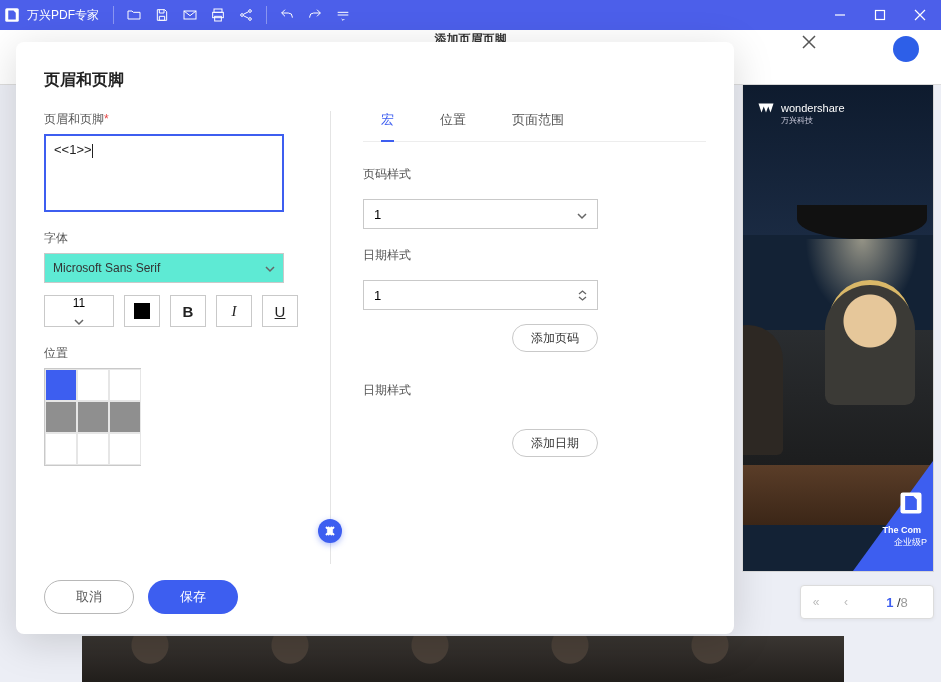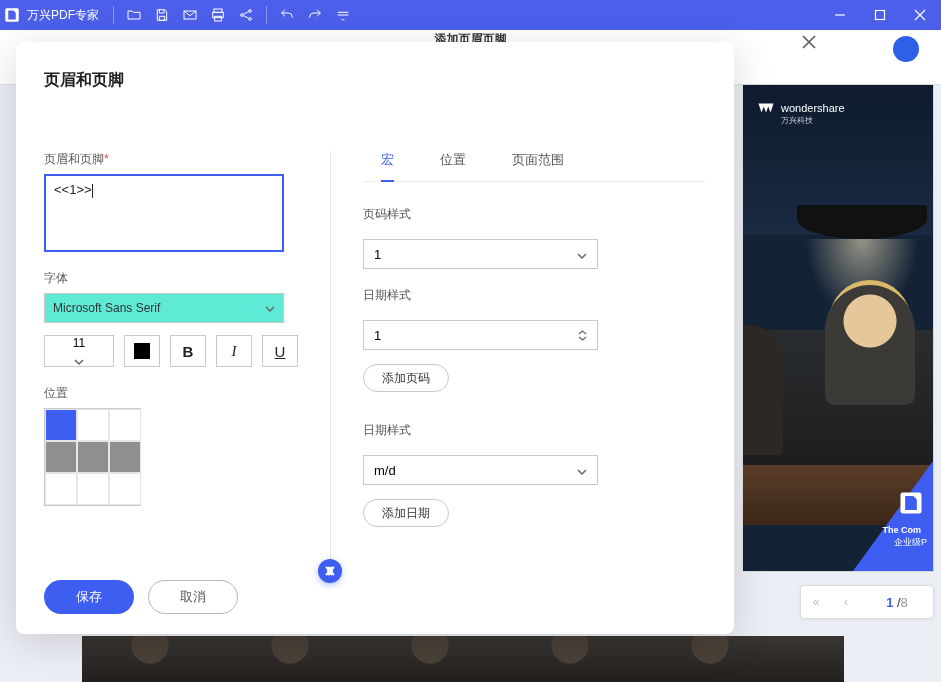--- a/index.html
+++ b/index.html
@@ -21,21 +21,21 @@
   .ribbon-bg { position:absolute; top:30px; left:0; right:0; height:55px; background:#fff; border-bottom:1px solid #ddd; }
   .ribbon-label-bar { position:absolute; top:30px; left:0; right:0; height:18px; background:#fff; display:flex; justify-content:center; align-items:center; }
   .ribbon-label { font-size:12px; font-weight:bold; color:#333; }
   .ribbon-close { position:absolute; top:32px; right:122px; width:20px; height:20px; display:flex; align-items:center; justify-content:center; cursor:pointer; }
   .ribbon-close svg { width:14px; height:14px; stroke:#555; stroke-width:1.5; fill:none; }
   .user-badge { position:absolute; top:36px; right:22px; width:26px; height:26px; border-radius:50%; background:#2d5fe8; }
 
   
   .dialog { position:absolute; top:42px; left:16px; width:718px; height:592px; background:#fff; border-radius:8px; box-shadow:0 8px 40px rgba(0,0,0,0.15); padding:28px 28px 20px 28px; display:flex; flex-direction:column; }
   .dialog-title { font-size:16px; font-weight:600; color:#222; margin-bottom:20px; }
-  .dialog-body { flex:1; display:flex; position:relative;margin-top:40px; }
+  .dialog-body { flex:1; display:flex; position:relative; }
 
   
   .panel-left { width:280px; padding-right:24px; }
   .fld-label { font-size:12px; color:#555; margin-bottom:6px; display:block; }
   .fld-label .req { color:#e64545; }
   .hf-text { width:240px; height:78px; border:2px solid #3d5ef0; padding:6px 8px; font-size:13px; color:#222; resize:none; outline:none; font-family:inherit; }
   .cursor { display:inline-block; width:1px; height:14px; background:#222; vertical-align:middle; animation:blink 1s step-end infinite; }
   @keyframes blink { 50% { opacity:0; } }
 
   .sel { width:240px; height:30px; border:1px solid #c9c9c9; background:#5eead4; padding:0 8px; font-size:12px; color:#333; display:flex; align-items:center; justify-content:space-between; cursor:pointer; }
@@ -65,21 +65,21 @@
   .panel-right { flex:1; padding-left:26px; }
   .tabs { display:flex; gap:46px; font-size:13px; color:#555; border-bottom:1px solid #ededed; padding:0 18px 8px 18px; margin-bottom:24px; }
   .tab { cursor:pointer; padding-bottom:4px; }
   .tab.active { color:#3d5ef0; border-bottom:2px solid #3d5ef0; margin-bottom:-9px; padding-bottom:6px; }
 
   .r-sel { width:235px; height:30px; border:1px solid #c9c9c9; display:flex; align-items:center; justify-content:space-between; padding:0 10px; font-size:13px; cursor:pointer; }
   .spin { display:flex; flex-direction:column; gap:1px; }
   .spin svg { width:9px; height:5px; stroke:#666; fill:none; stroke-width:1.3; }
 
   .pill-btn { height:28px; padding:0 18px; border:1px solid #c9c9c9; border-radius:14px; background:#fff; font-size:12px; color:#333; cursor:pointer; display:inline-flex; align-items:center; }
-  .pill-row { display:flex; justify-content:flex-start; width:235px; margin-top:14px; }
+  .pill-row { display:flex; justify-content:flex-end; width:235px; margin-top:14px; }
 
   
   .footer { display:flex; gap:14px; padding-top:16px; }
   .btn { height:34px; width:90px; border-radius:17px; font-size:13px; display:flex; align-items:center; justify-content:center; cursor:pointer; }
   .btn-cancel { border:1px solid #b8b8b8; background:#fff; color:#555; }
   .btn-save { background:#3d5ef0; color:#fff; border:none; }
 
   
   .preview { position:absolute; top:84px; left:742px; width:192px; height:488px; background:#132235; border:1px solid #d7d7d7; overflow:hidden; }
   .preview-sky { position:absolute; top:0; left:0; right:0; height:150px; background:linear-gradient(#0e1b2e,#1a2a42); }
@@ -301,35 +301,29 @@
             </svg>
         </span>
       </div>
       <div class="pill-row">
           <div class="pill-btn">添加页码</div>
         </div>
 
       <div class="gap-v-lg"></div>
       <label class="fld-label">日期样式</label>
       <div class="gap-v-sm"></div>
-      <div class="r-sel">
-        <span>m/d</span>
-        <span class="chev"><svg viewBox="0 0 10 10">
-              <path d="M1 3l4 4 4-4"></path>
-            </svg></span>
-      </div>
       <div class="pill-row">
           <div class="pill-btn">添加日期</div>
         </div>
     </div>
   </div>
 
   <div class="footer">
+    <div class="btn btn-cancel">取消</div>
     <div class="btn btn-save">保存</div>
-    <div class="btn btn-cancel">取消</div>
   </div>
 </div>
 
 <div class="preview">
   <div class="preview-sky"></div>
   <div class="lamp">
       <div class="lamp-shade"></div>
       <div class="lamp-light"></div>
     </div>
   <div class="people"></div>

